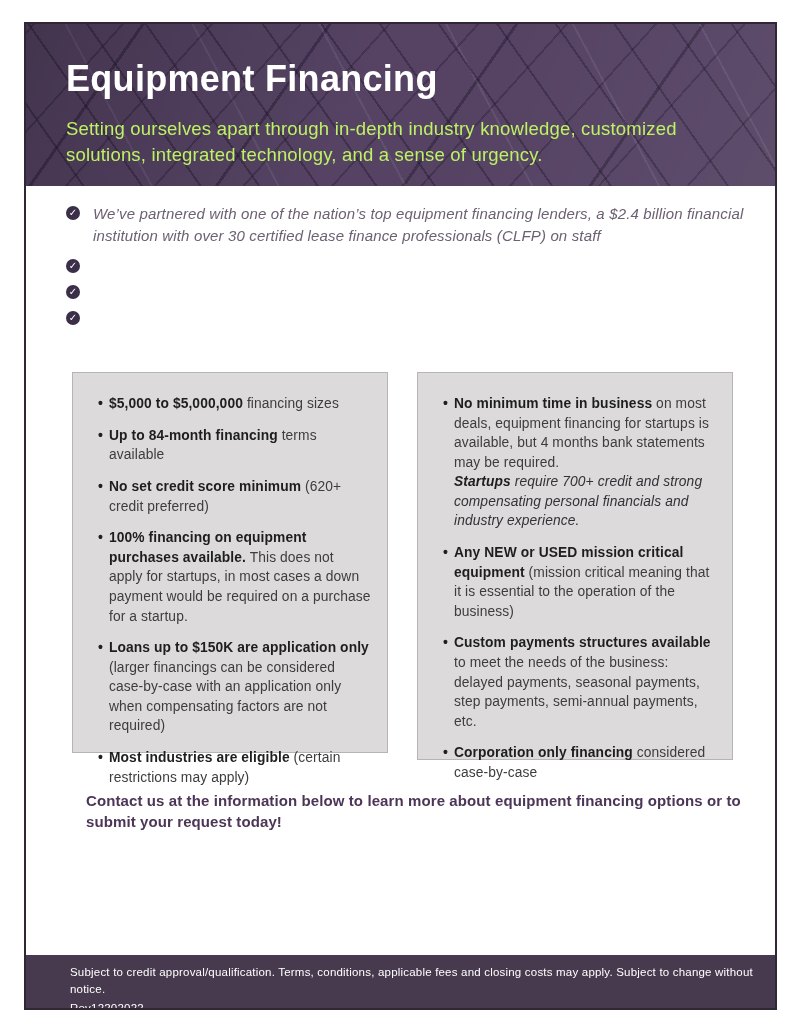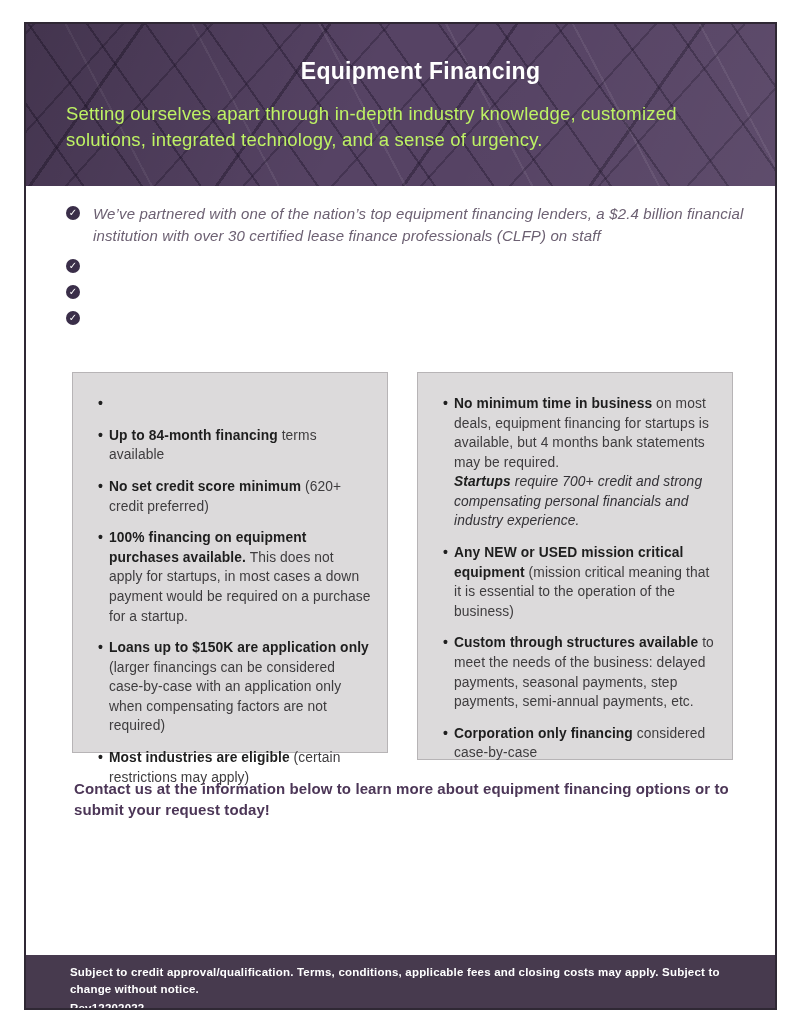--- a/index.html
+++ b/index.html
@@ -18,21 +18,21 @@
     background:
       linear-gradient(115deg, rgba(0,0,0,0.22) 0%, rgba(0,0,0,0) 45%),
       linear-gradient(295deg, rgba(255,255,255,0.05) 0%, rgba(0,0,0,0) 40%),
       repeating-linear-gradient(55deg, transparent 0 46px, rgba(28,18,40,0.38) 46px 48px),
       repeating-linear-gradient(-48deg, transparent 0 64px, rgba(28,18,40,0.30) 64px 66px),
       repeating-linear-gradient(62deg, transparent 0 110px, rgba(255,255,255,0.07) 110px 112px),
       repeating-linear-gradient(-55deg, transparent 0 150px, rgba(20,12,30,0.35) 150px 153px);
   }
   .hero h1{
     position:relative;margin:34px 0 0 40px;color:#ffffff;
-    font-size:23px;font-weight:bold;letter-spacing:0.3px;text-align:center;
+    font-size:36px;font-weight:bold;letter-spacing:0.3px;
   }
   .hero-sub{
     position:relative;margin:16px 40px 0 40px;max-width:640px;
     color:#bef264;font-size:18.5px;font-weight:400;line-height:1.38;letter-spacing:0.2px;
   }
   
   .highlights{position:absolute;left:40px;top:179px;width:680px;}
   .hl-row{display:flex;align-items:flex-start;margin-bottom:9px;}
   .hl-icon{
     flex:0 0 auto;width:14px;height:14px;margin:3px 13px 0 0;
@@ -49,30 +49,30 @@
   .box-right{left:391px;height:388px;}
   .box-row{display:flex;align-items:flex-start;margin-bottom:12px;}
   .dot{flex:0 0 auto;width:11px;color:#1f1f1f;font-size:14px;line-height:1.42;font-weight:bold;}
   .box-text{color:#3e3c3e;font-size:13.8px;line-height:1.42;letter-spacing:0.1px;}
   .s-b{font-weight:bold;color:#1e1e1e;}
   .s-r{font-weight:normal;}
   .s-i{font-style:italic;color:#333136;}
   .s-bi{font-style:italic;font-weight:bold;color:#1e1e1e;}
   
   .contact{
-    position:absolute;left:48px;top:754px;width:692px;margin:0;
+    position:absolute;left:48px;top:754px;width:692px;margin:12px;
     color:#4c3657;font-size:15px;font-weight:bold;line-height:1.42;letter-spacing:0.1px;
   }
   
   .footer{
     position:absolute;left:0;right:0;bottom:0;height:53px;
     background:#473a4e;color:#ffffff;box-sizing:border-box;
     padding:9px 20px 0 44px;
   }
-  .footer p{margin:0 0 3px 0;font-size:11.5px;line-height:1.45;letter-spacing:0.2px;font-weight:700;}
+  .footer p{margin:0 0 3px 0;font-size:11.5px;line-height:1.45;letter-spacing:0.2px;font-weight:400;}
 </style>
 </head>
 <body>
 
 <div class="doc-frame">
 
   <header class="hero">
     <div class="hero-pattern"></div>
     <h1>Equipment Financing</h1>
     <p class="hero-sub">Setting ourselves apart through in-depth industry knowledge, customized solutions, integrated technology, and a sense of urgency.</p>
@@ -91,20 +91,21 @@
       </div>
       <div class="hl-row">
         <span class="hl-icon">✓</span>
       </div>
     </section>
 
   <section class="box box-left">
     <div>
         <div class="box-row">
           <span class="dot">•</span>
+          <span class="box-text"><span class="s-b">$5,000 to $5,000,000</span><span class="s-r"> financing sizes</span></span>
         </div>
         <div class="box-row">
           <span class="dot">•</span>
           <span class="box-text"><span class="s-b">Up to 84-month financing</span><span class="s-r"> terms available</span></span>
         </div>
         <div class="box-row">
           <span class="dot">•</span>
           <span class="box-text"><span class="s-b">No set credit score minimum</span><span class="s-r"> (620+ credit preferred)</span></span>
         </div>
         <div class="box-row">
@@ -127,21 +128,21 @@
         <div class="box-row">
           <span class="dot">•</span>
           <span class="box-text"><span class="s-b">No minimum time in business</span><span class="s-r"> on most deals, equipment financing for startups is available, but 4 months bank statements may be required.</span><br><span class="s-bi">Startups</span><span class="s-i"> require 700+ credit and strong compensating personal financials and industry experience.</span></span>
         </div>
         <div class="box-row">
           <span class="dot">•</span>
           <span class="box-text"><span class="s-b">Any NEW or USED mission critical equipment</span><span class="s-r"> (mission critical meaning that it is essential to the operation of the business)</span></span>
         </div>
         <div class="box-row">
           <span class="dot">•</span>
-          <span class="box-text"><span class="s-b">Custom through structures available</span><span class="s-r"> to meet the needs of the business: delayed payments, seasonal payments, step payments, semi-annual payments, etc.</span></span>
+          <span class="box-text"><span class="s-b">Custom payments structures available</span><span class="s-r"> to meet the needs of the business: delayed payments, seasonal payments, step payments, semi-annual payments, etc.</span></span>
         </div>
         <div class="box-row">
           <span class="dot">•</span>
           <span class="box-text"><span class="s-b">Corporation only financing</span><span class="s-r"> considered case-by-case</span></span>
         </div>
       </div>
   </section>
 
   <p class="contact">Contact us at the information below to learn more about equipment financing options or to submit your request today!</p>
 

